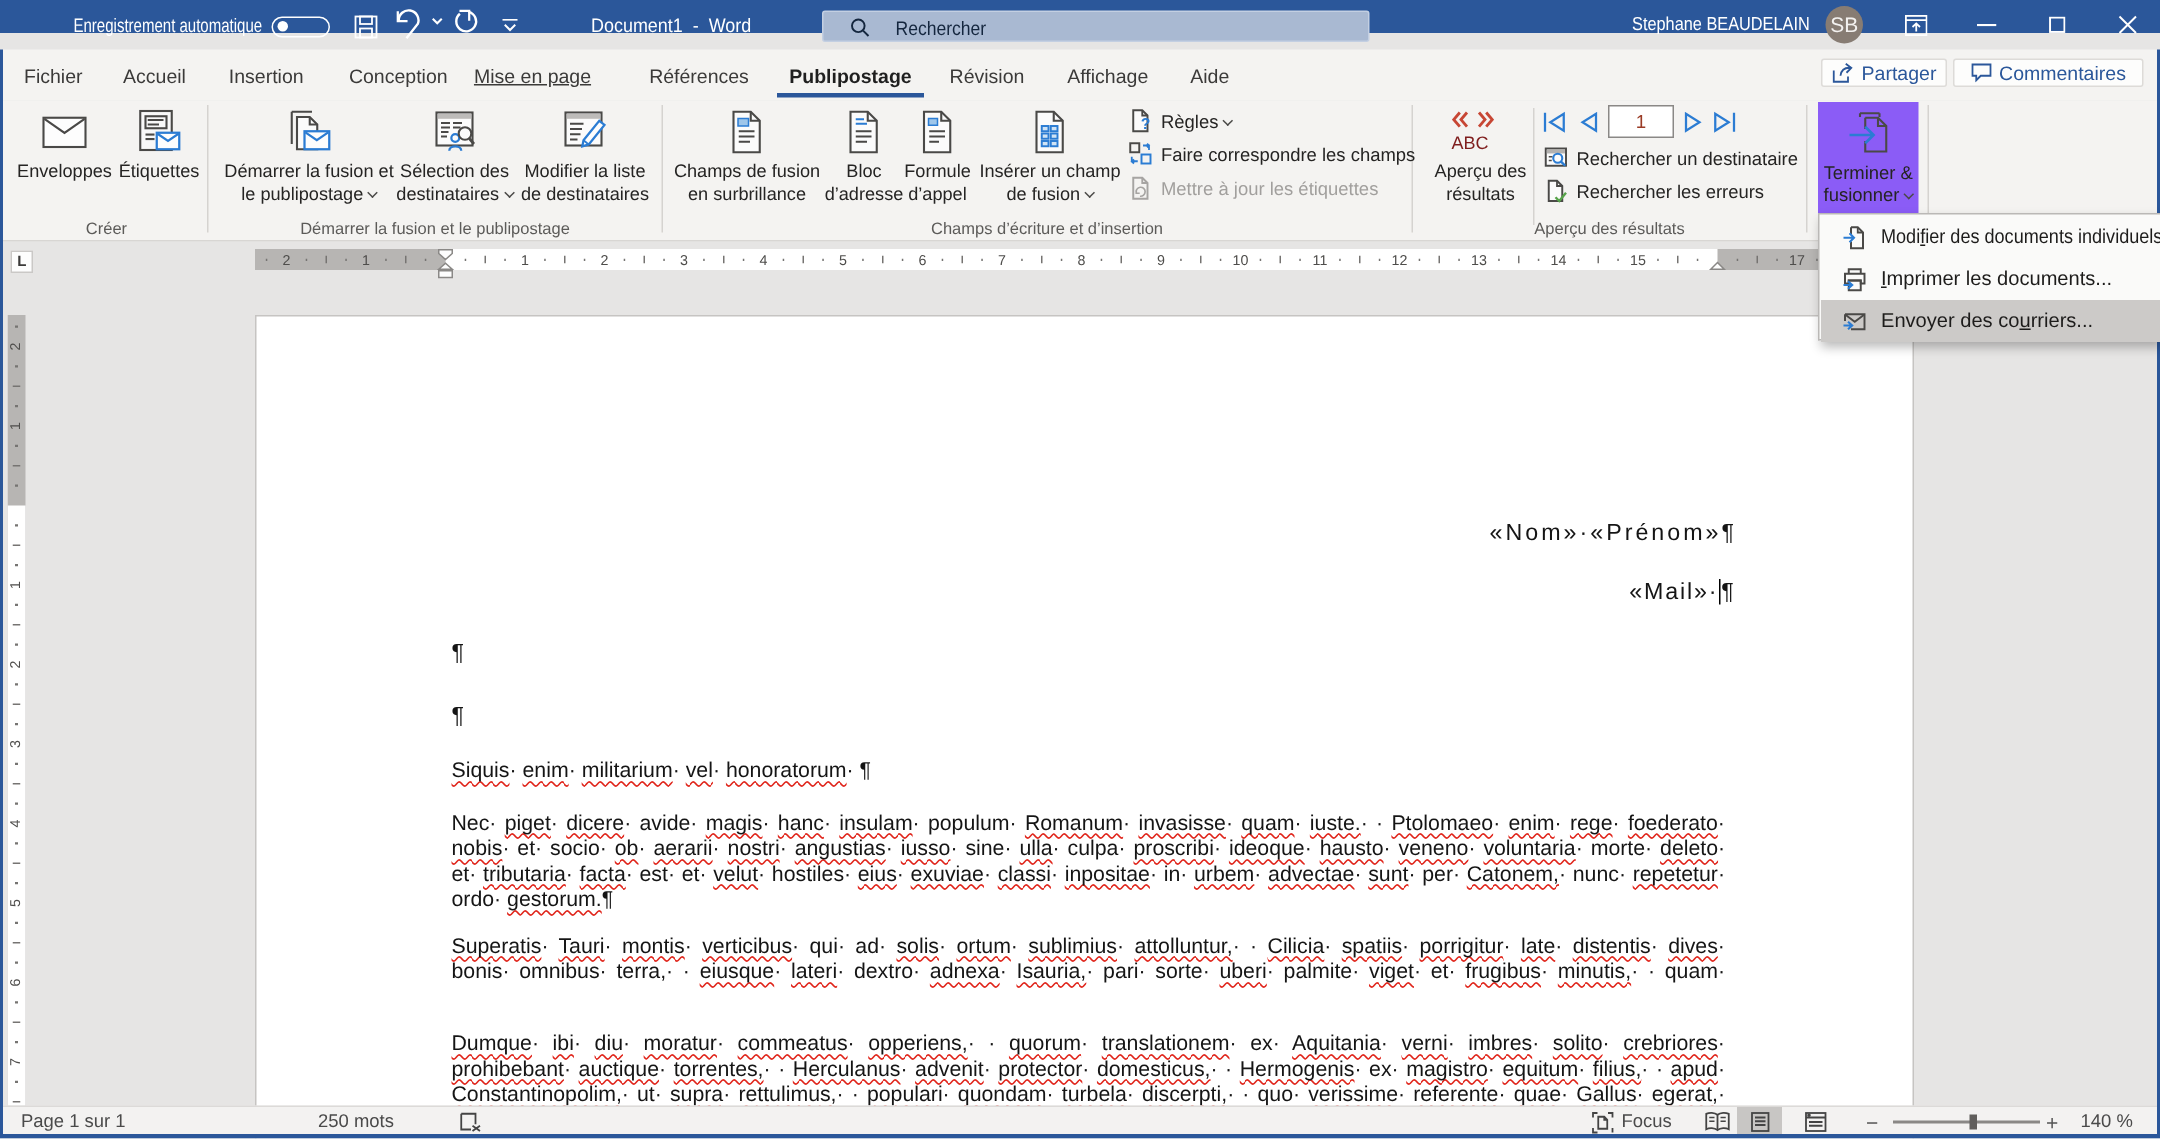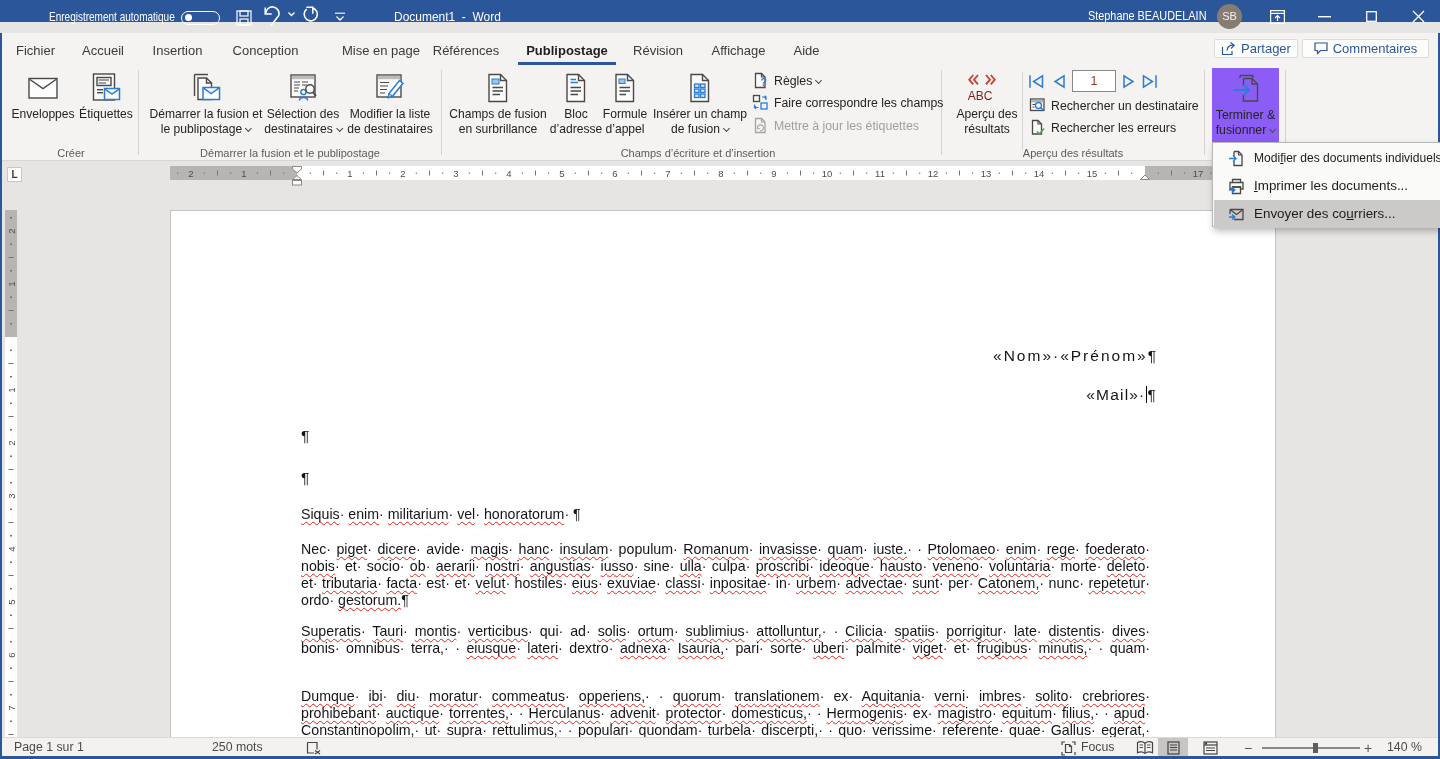--- a/index.html
+++ b/index.html
@@ -66,43 +66,50 @@
  </svg>
  <svg class="abs" style="left:302px; top:6px;" width="19" height="21" viewBox="0 0 19 21" fill="none" stroke="#fff" stroke-width="1.6">
    <path d="M4.3,1.3 L10.8,1.3 L10.8,7.8" stroke-width="1.5"></path>
    <path d="M10.4,1.9 A6.6,6.6 0 1 1 4.6,3.2"></path>
  </svg>
  <svg class="abs" style="left:334px; top:12px;" width="12" height="10" viewBox="0 0 12 10" fill="none" stroke="#fff" stroke-width="1.3">
    <path d="M1,1.2 L11,1.2" stroke-width="1.1"></path>
       <path d="M2.5,4.5 L6,8 L9.5,4.5"></path>
  </svg>
  <div class="t" style="left:394px; top:9px; transform:scaleX(0.92); transform-origin:left center;">Document1&nbsp;&nbsp;-&nbsp;&nbsp;Word</div>
+ <div id="searchbox">
+   <svg style="position:absolute; left:17px; top:3px;" width="15" height="15" viewBox="0 0 15 15" fill="none" stroke="#14263e" stroke-width="1.3">
+     <circle cx="6.2" cy="6.2" r="4.2"></circle>
+        <path d="M9.4,9.4 L13,13"></path>
+   </svg>
+   <div style="position:absolute; left:48px; top:3px; font-size:13px; transform:scaleX(0.9); transform-origin:left center;">Rechercher</div>
+ </div>
  <div class="t" style="left:1088px; top:9px; font-size:12.5px; transform:scaleX(0.87); transform-origin:left center;">Stephane BEAUDELAIN</div>
- <div style="position:absolute; left:1217px; top:4px; width:25px; height:25px; border-radius:50%; background:#877c73; color:#f3f1ef; font-size:11px; text-align:center; line-height:25px;">SB</div>
+ <div style="position:absolute; left:1217px; top:4px; width:25px; height:25px; border-radius:50%; background:#877c73; color:#f3f1ef; font-size:14px; text-align:center; line-height:25px;">SB</div>
  <svg class="abs" style="left:1270px; top:10px;" width="15" height="14" viewBox="0 0 15 14" fill="none" stroke="#fff" stroke-width="1.2">
    <rect x="0.6" y="0.6" width="13.8" height="12.8"></rect>
       <path d="M0.6,3.4 L14.4,3.4"></path>
       <path d="M7.5,11 L7.5,6 M5,8 L7.5,5.6 L10,8"></path>
  </svg>
  <svg class="abs" style="left:1318px; top:16px;" width="13" height="2" viewBox="0 0 13 2">
       <rect width="13" height="1.4" fill="#fff"></rect>
     </svg>
  <svg class="abs" style="left:1366px; top:11px;" width="11" height="11" viewBox="0 0 11 11" fill="none" stroke="#fff" stroke-width="1.3">
       <rect x="0.7" y="0.7" width="9.6" height="9.6"></rect>
     </svg>
  <svg class="abs" style="left:1412px; top:10px;" width="13" height="13" viewBox="0 0 13 13" stroke="#fff" stroke-width="1.3">
       <path d="M1,1 L12,12 M12,1 L1,12"></path>
     </svg>
 </div>
 <div id="tabrow" class="abs">
 <div class="tab" style="left:9px; width:49px;">Fichier</div>
 <div class="tab" style="left:73px; width:56px;">Accueil</div>
 <div class="tab" style="left:143px; width:65px;">Insertion</div>
 <div class="tab" style="left:223px; width:81px;">Conception</div>
-<div class="tab" style="left:331px; width:96px;">Mise en page</div>
+<div class="tab" style="left:305px; width:96px;text-decoration:underline;">Mise en page</div>
 <div class="tab" style="left:425px; width:78px;">Références</div>
 <div class="tab sel" style="left:513px; width:104px;text-align:center;">Publipostage<div class="ul"></div></div>
 <div class="tab" style="left:624px; width:64px;">Révision</div>
 <div class="tab" style="left:701px; width:71px;">Affichage</div>
 <div class="tab" style="left:783px; width:43px;">Aide</div>
 
  <div class="pillbtn" style="left:1212px; width:84px;">
   <svg style="vertical-align:-3px; margin-right:5px;" width="15" height="15" viewBox="0 0 15 15" fill="none" stroke="#2b579a" stroke-width="1.2">
     <path d="M1.5,6 L1.5,13.5 L11,13.5 L11,10"></path>
         <path d="M6,9.5 C6.5,5.5 9,4 12.5,4.2 M9.5,1.5 L13.2,4.3 L10,7.5"></path>

